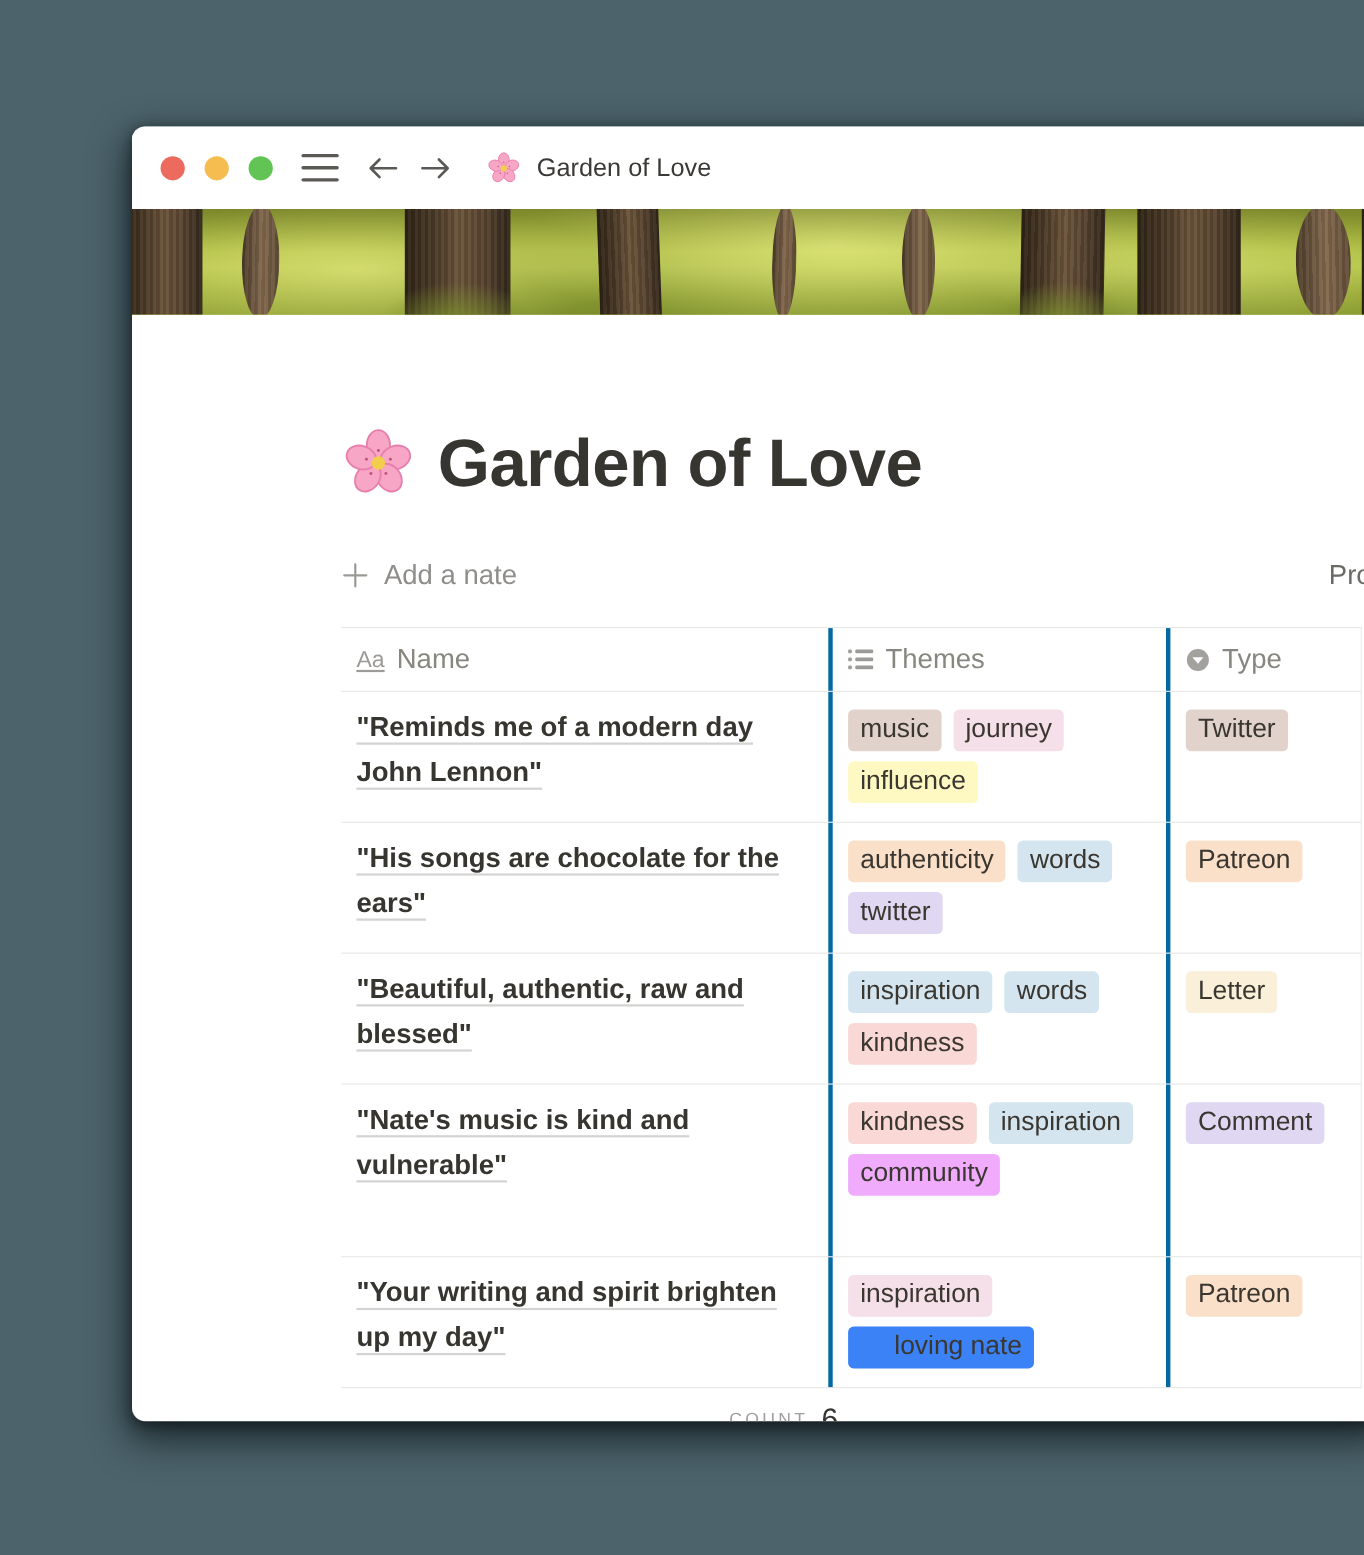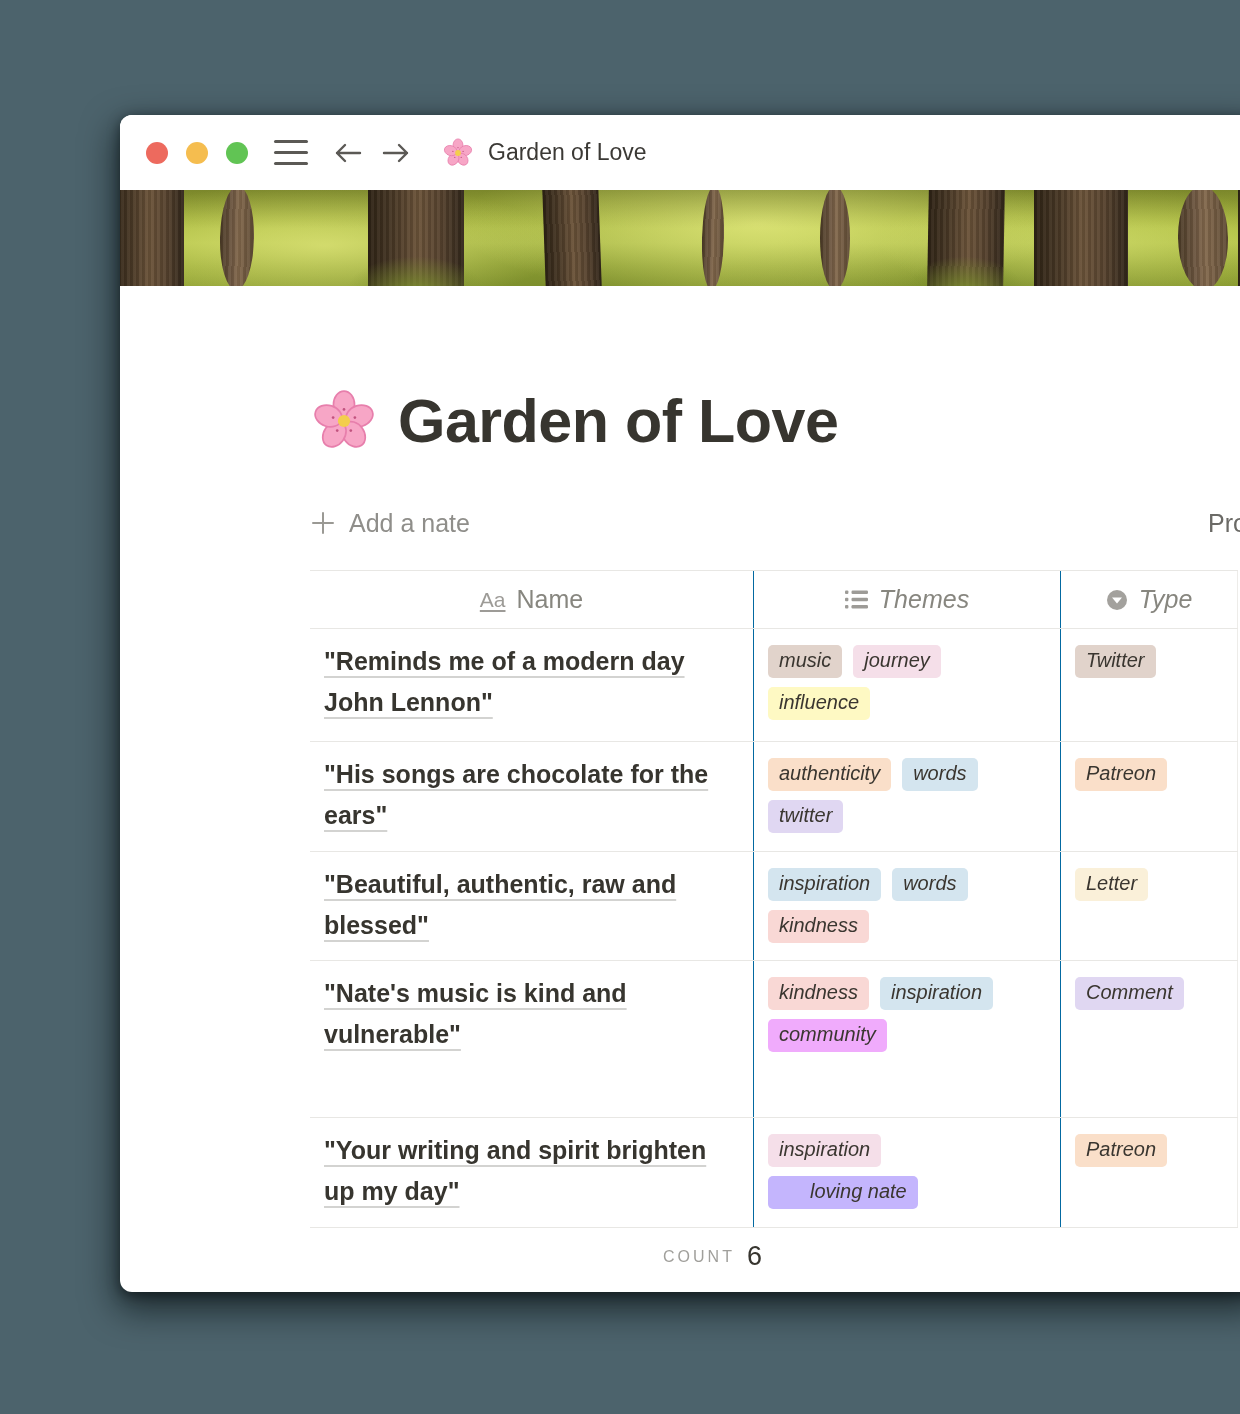--- a/index.html
+++ b/index.html
@@ -59,39 +59,39 @@
   .page-header { margin-top:100px; display:flex; align-items:center; gap:20px; }
   .page-emoji { display:flex; }
   .page-title { font-size:61px; font-weight:700; letter-spacing:-.5px; color:#37352F; }
   
   .toolbar { position:relative; margin-top:46px; height:42px; display:flex; align-items:center; }
   .add-view { display:flex; align-items:center; gap:13px; background:none; border:none; color:#8F8E8A; font-size:25px; font-family:inherit; }
   .properties-btn { position:absolute; right:-62px; background:none; border:none; color:#6B6A66; font-size:25px; font-family:inherit; white-space:nowrap; }
   
   .table { margin-top:26px; width:928px; border-top:1px solid #E8E7E4; font-size:25px; }
   .trow { display:flex; border-bottom:1px solid #E8E7E4; }
-  .cell { padding:12px 14px;justify-content:center; }
-  .cell + .cell { border-left:1px solid #0369a1;font-style:italic; }
+  .cell { padding:12px 14px; }
+  .cell + .cell { border-left:4px solid #0369a1; }
   .c-name { width:443px; }
   .c-themes { width:307px; }
   .c-type { flex:1; border-right:1px solid #EDECE9; }
   .thead .cell { display:flex; align-items:center; gap:11px; color:#87867F; padding:14px 14px; }
   .aa-icon { font-size:21px; font-weight:500; color:#9D9B97; text-decoration:underline; text-underline-offset:3px; text-decoration-thickness:2px; }
   .body-row:nth-child(2){min-height:113px;} .body-row:nth-child(3){min-height:110px;}
   .body-row:nth-child(4){min-height:108px;} .body-row:nth-child(5){min-height:157px;}
   .body-row:nth-child(6){min-height:110px;}
   .row-title {
     font-weight:600; line-height:1.64; color:#37352F;
     text-decoration:underline; text-decoration-color:rgba(55,53,47,.22);
     text-decoration-thickness:1.5px; text-underline-offset:6px;
   }
   .tags { display:flex; flex-wrap:wrap; }
   .tag {
     display:inline-block; padding:3px 11px 5px; margin:4px 11px 5px 0;
-    border-radius:5px; font-size:20px; color:#3A3630; line-height:1.25; white-space:nowrap;
+    border-radius:5px; font-size:24px; color:#3A3630; line-height:1.25; white-space:nowrap;
   }
   
   .tfoot { height:57px; display:flex; align-items:center; justify-content:center; gap:12px; width:1140px; margin-left:-190px; }
   .count-label { font-size:16px; letter-spacing:3px; color:#A09F9B; font-weight:500;margin-left:45px; }
   .count-value { font-size:27px; color:#37352F; }
   svg { display:block; }
 </style>
 </head>
 <body>
 
@@ -283,21 +283,21 @@
         </div>
       </div>
 
       <div class="trow body-row">
         <div class="cell c-name">
           <span class="row-title">"Your writing and spirit brighten up my day"</span>
         </div>
         <div class="cell c-themes">
           <div class="tags">
             <span class="tag" style="background-color: rgb(245, 223, 233);">inspiration</span>
-            <span class="tag" style="background-color: #c4b5fd; padding-left: 42px;">loving nate</span>
+            <span class="tag" style="background-color: #3b82f6; padding-left: 42px;">loving nate</span>
           </div>
         </div>
         <div class="cell c-type">
           <span class="tag" style="background-color: rgb(250, 223, 201);">Patreon</span>
         </div>
       </div>
 
       <div class="tfoot">
         <span class="count-label">COUNT</span>
         <span class="count-value">6</span>

